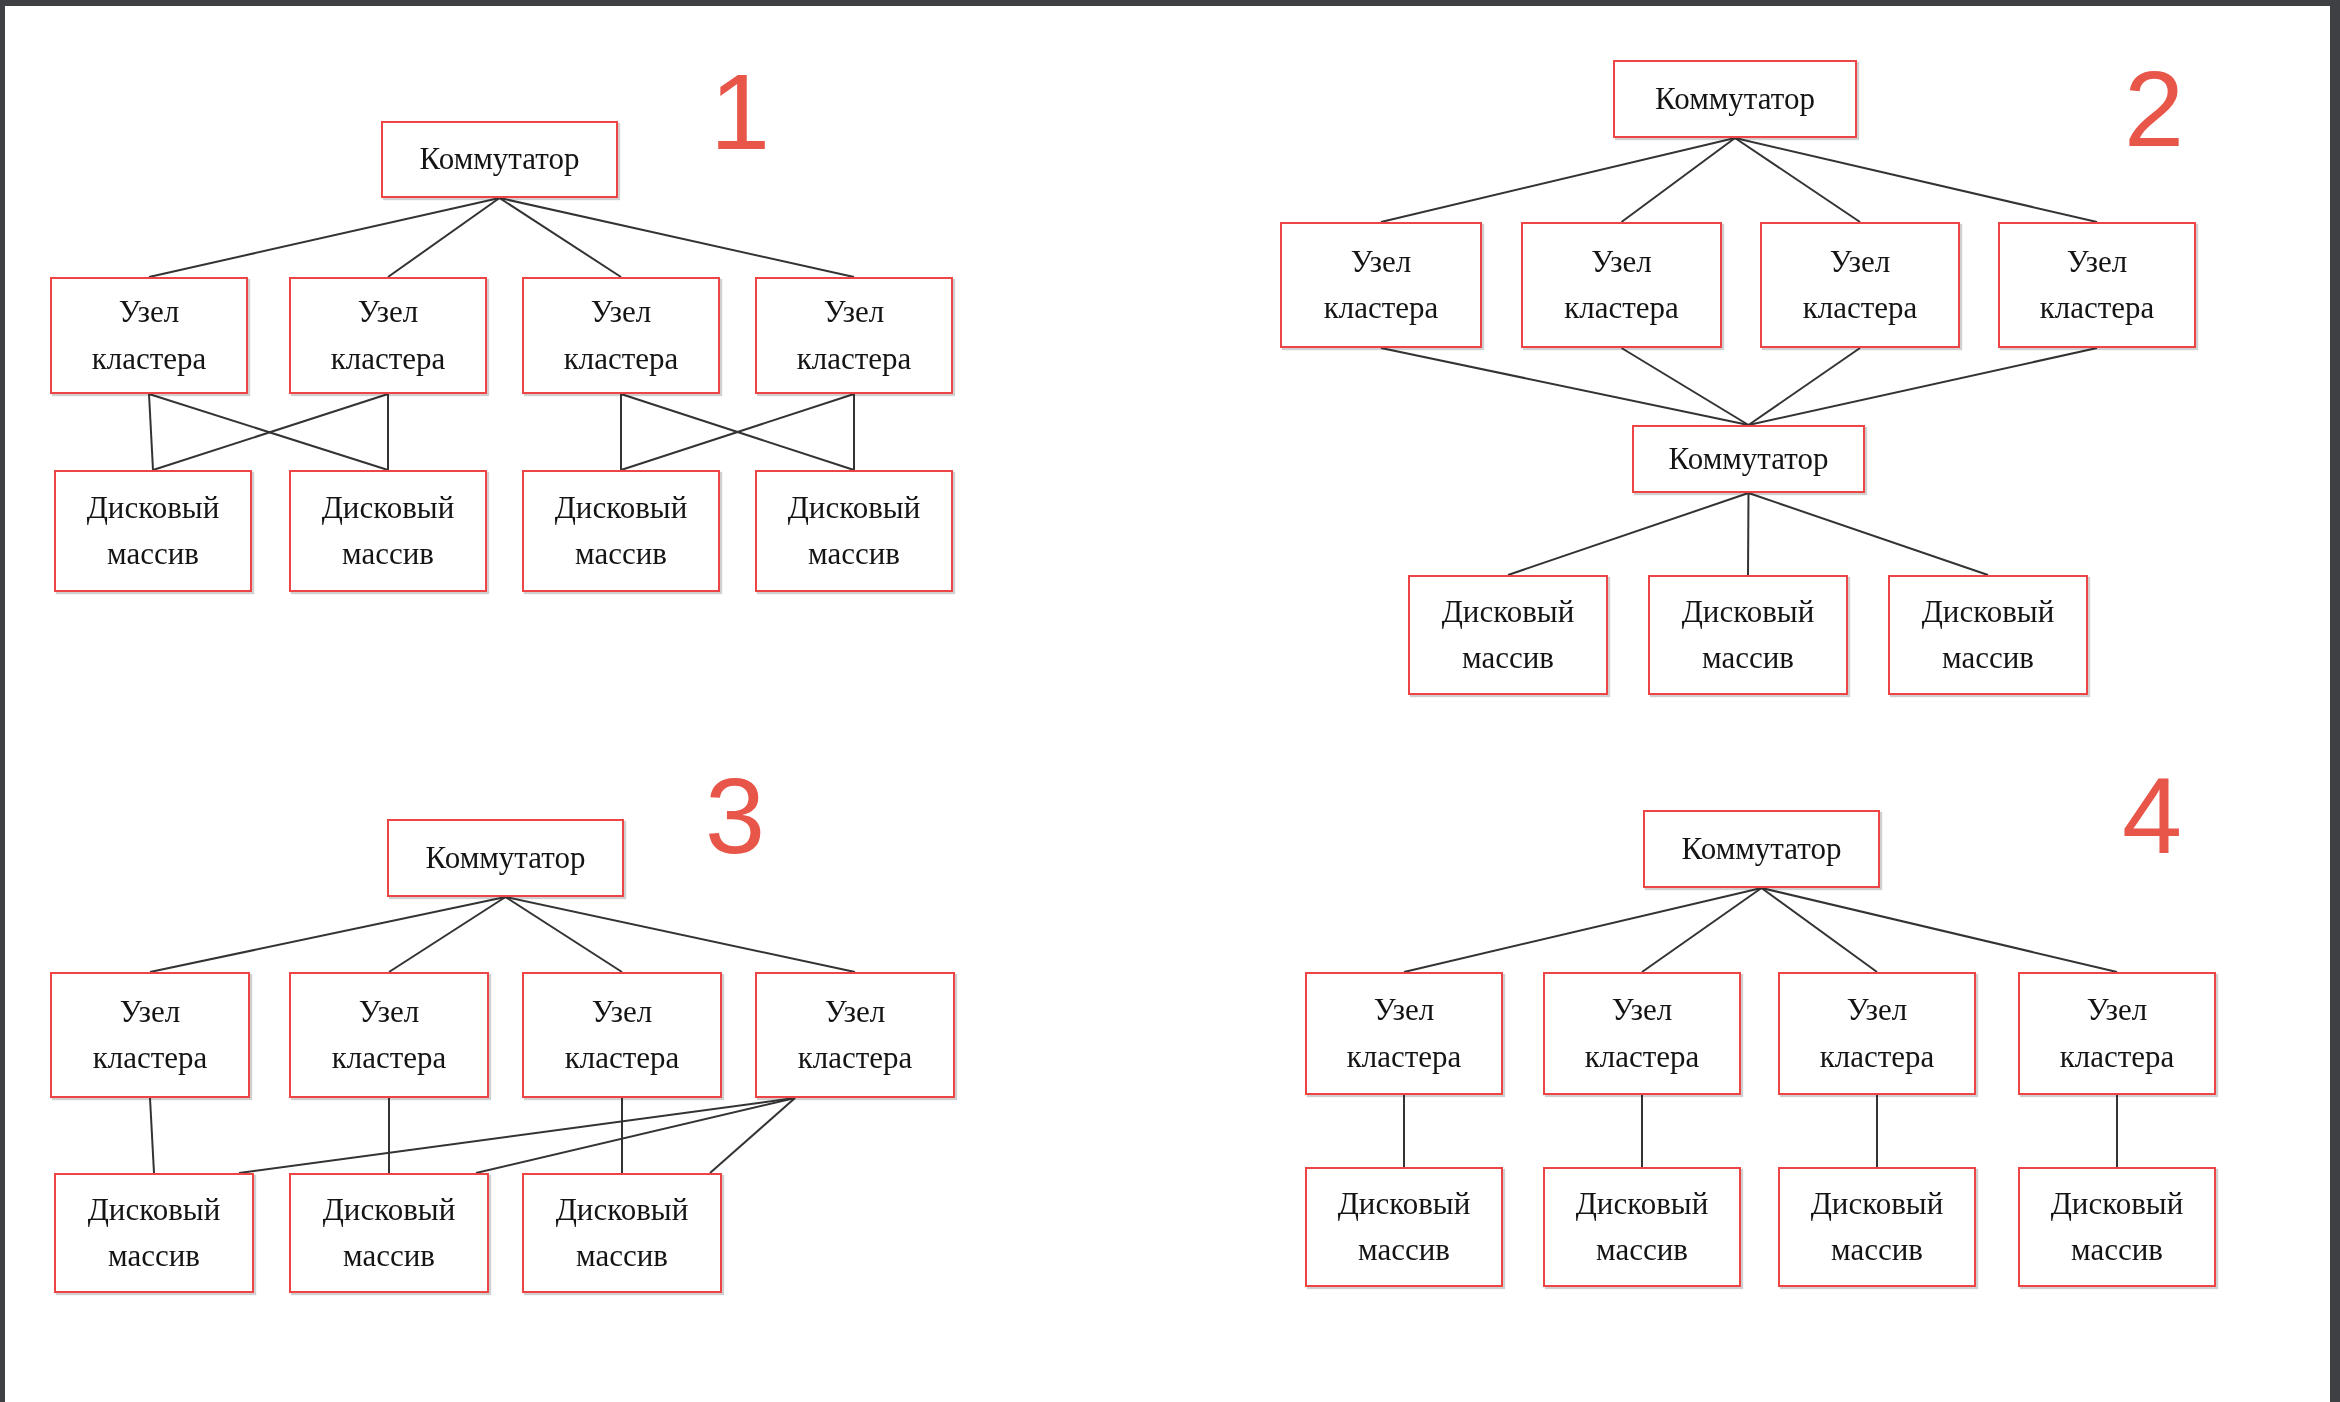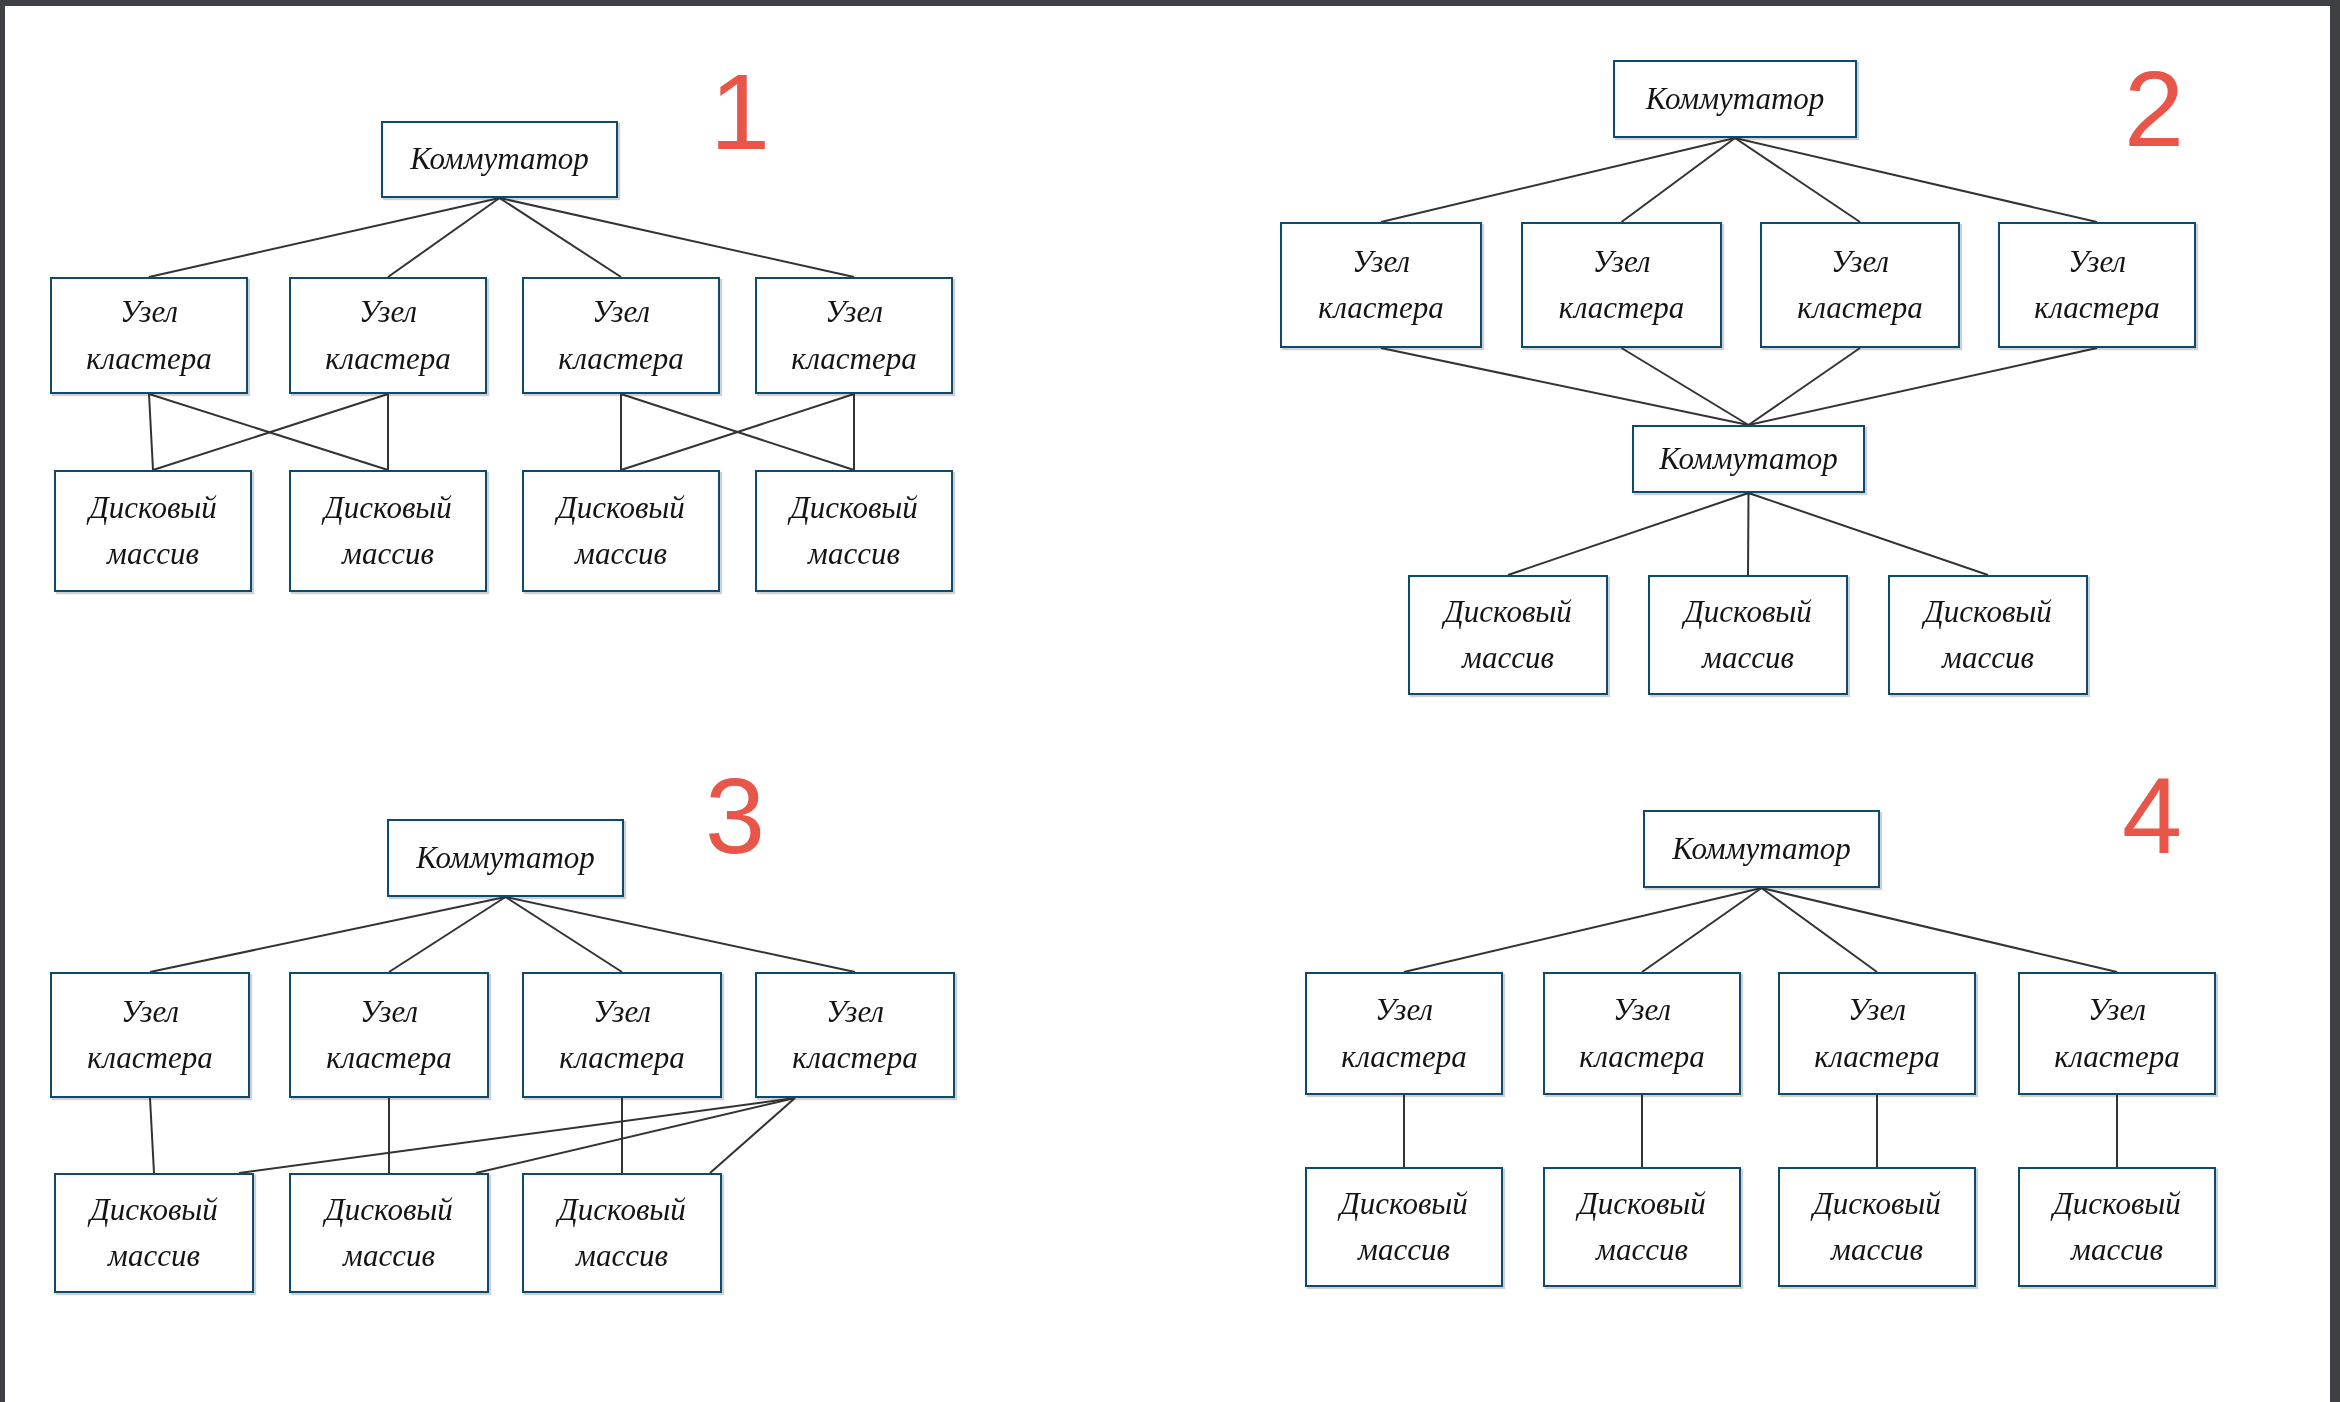--- a/index.html
+++ b/index.html
@@ -5,24 +5,24 @@
   html,body{margin:0;padding:0;background:#ffffff;}
   body{width:2340px;height:1402px;position:relative;overflow:hidden;
        font-family:"Liberation Serif",serif;}
   .frame{position:absolute;background:#3e4043;z-index:5;}
   .frame-top{top:0;left:0;width:2340px;height:6px;}
   .frame-left{top:0;left:0;width:5px;height:1402px;}
   .frame-right{top:0;right:0;width:10px;height:1402px;}
   #edges{position:absolute;left:0;top:0;width:2340px;height:1402px;z-index:1;}
   #edges line{stroke:#333333;stroke-width:2;}
   #boxes{position:absolute;left:0;top:0;width:2340px;height:1402px;z-index:2;}
-  .box{position:absolute;box-sizing:border-box;border:2px solid #0c4a6e;background:#ffffff;
+  .box{position:absolute;box-sizing:border-box;border:2px solid #ef4444;background:#ffffff;
        display:flex;align-items:center;justify-content:center;text-align:center;
        font-size:31px;line-height:1.5;color:#141414;white-space:pre-line;
-       box-shadow:2px 2px 1px rgba(40,40,40,0.22);font-style:italic;}
+       box-shadow:2px 2px 1px rgba(40,40,40,0.22);}
   .badge{position:absolute;font-family:"Liberation Sans",sans-serif;font-weight:500;
          font-size:108px;line-height:1;color:#e8564a;z-index:3;}
 </style>
 </head>
 <body>
 
 <div class="frame frame-top"></div>
 <div class="frame frame-left"></div>
 <div class="frame frame-right"></div>
 

